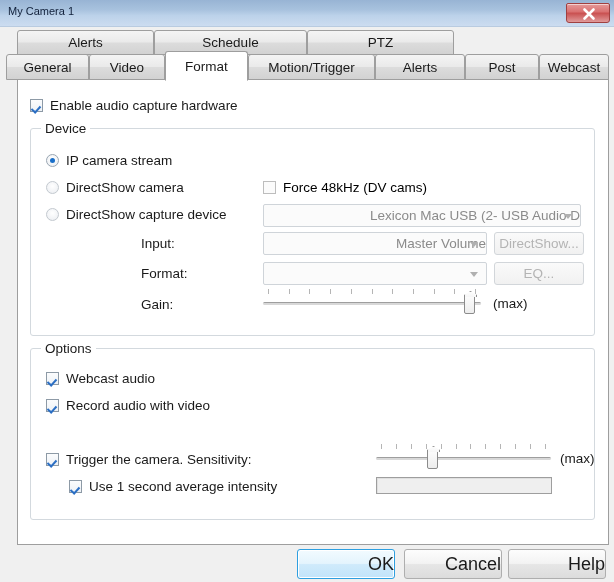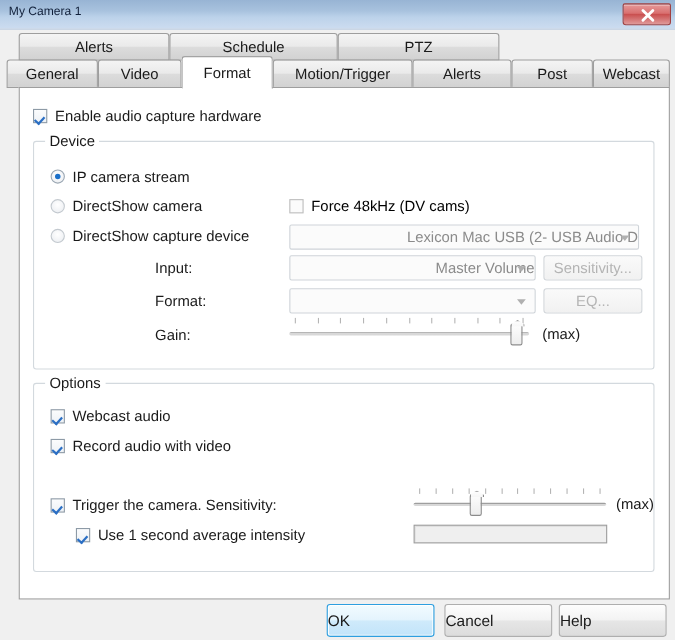--- a/index.html
+++ b/index.html
@@ -181,22 +181,22 @@
     border: 1px solid #9e9e9e;
     background: #efefef;
     box-shadow: inset 1px 1px 0 rgba(0,0,0,.06);
   }
 
   
   .fbtn {
     position: absolute; height: 30px; width: 98px;
     border: 1px solid #aeaeae; border-radius: 3px;
     background: linear-gradient(to bottom,#fdfdfd 0%,#f3f3f3 48%,#e6e6e6 52%,#dcdcdc 100%);
-    display: flex; align-items: center; justify-content: flex-start;
-    font-size: 14px; color: #1a1a1a; cursor: pointer;
+    display: flex; align-items: center; justify-content: flex-end;
+    font-size: 18px; color: #1a1a1a; cursor: pointer;
   }
   .fbtn.default {
     border: 1px solid #2e9fe0;
     background: linear-gradient(to bottom,#f2fbff 0%,#e4f4fd 48%,#cfeafb 52%,#c2e4fa 100%);
     box-shadow: inset 0 0 0 1px #ffffff;
   }
 </style>
 </head>
 <body>
 
@@ -277,21 +277,21 @@
       <span class="combo-text">Lexicon Mac USB (2- USB Audio D</span>
       <span class="combo-arrow"></span>
     </div>
 
     <div class="field-label" style="left:110px;top:107px;width:115px">Input:</div>
     <div class="combo" style="left:232px;top:103px;width:224px">
       <span class="combo-text">Master Volume</span>
       <span class="combo-arrow"></span>
     </div>
     <div class="btn-dis" style="left:463px;top:103px;width:90px">
-      <span>Sensitivity...</span>
+      <span>DirectShow...</span>
     </div>
 
     <div class="field-label" style="left:110px;top:137px;width:115px">Format:</div>
     <div class="combo" style="left:232px;top:133px;width:224px">
       <span class="combo-arrow"></span>
     </div>
     <div class="btn-dis" style="left:463px;top:133px;width:90px">
       <span>EQ...</span>
     </div>
 

